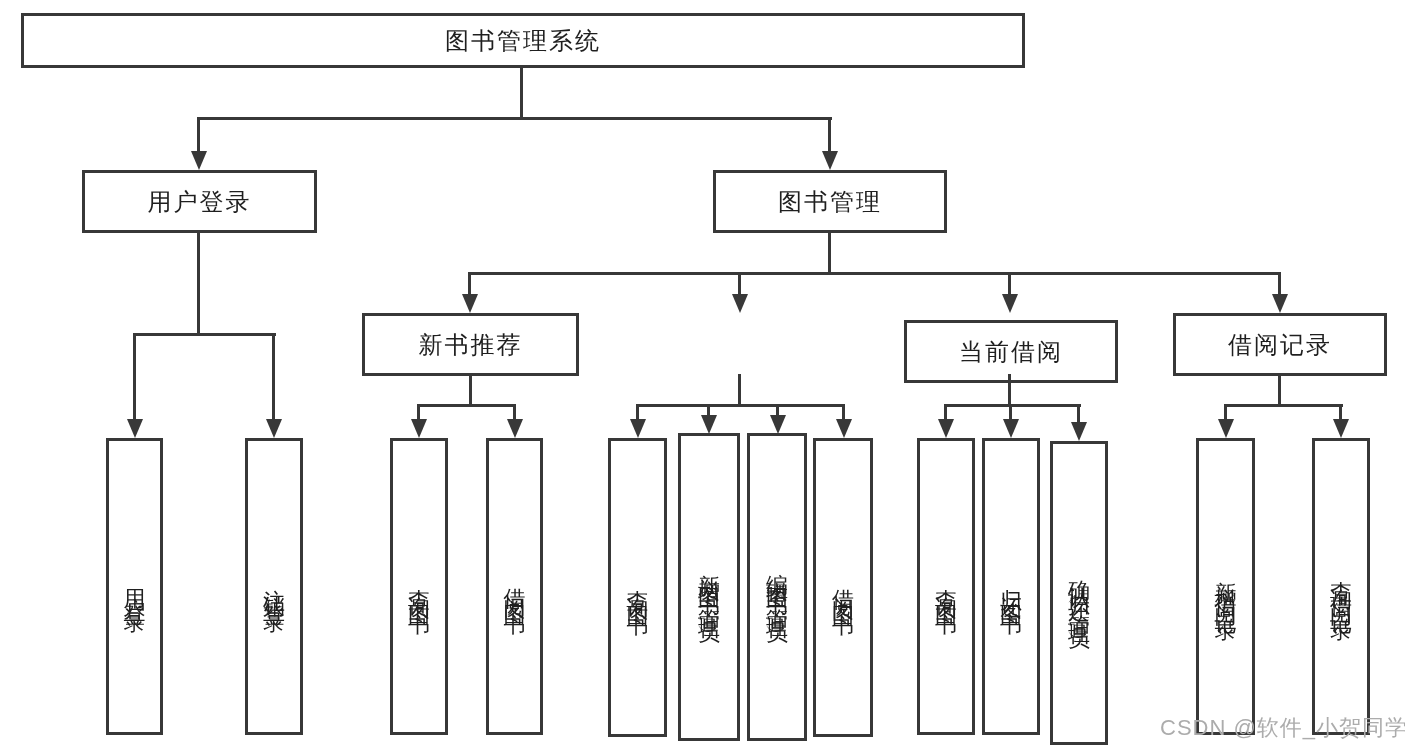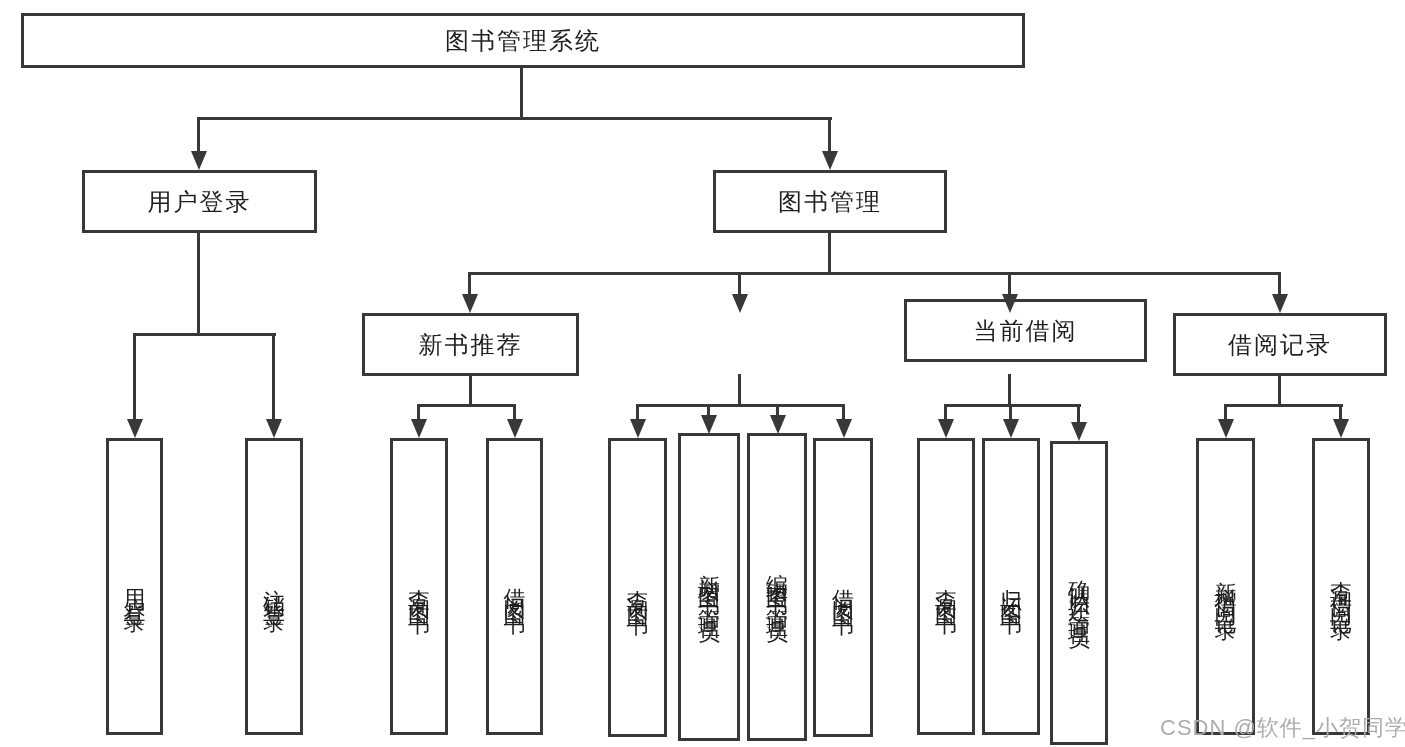--- a/index.html
+++ b/index.html
@@ -70,21 +70,21 @@
 
   <div class="box" style="left: 713px; top: 170px; width: 234px; height: 63px; border-color: rgb(56, 56, 56);">
     <span class="hlabel" style="color: rgb(31, 31, 31);">图书管理</span>
   </div>
 
   <div class="box" style="left: 362px; top: 313px; width: 217px; height: 63px; border-color: rgb(56, 56, 56);">
     <span class="hlabel" style="color: rgb(31, 31, 31);">新书推荐</span>
   </div>
 
 
-  <div class="box" style="left: 904px; top: 299px; width: 243px; height: 63px; border-color: rgb(56, 56, 56);">
+  <div class="box" style="left: 904px; top: 320px; width: 214px; height: 63px; border-color: rgb(56, 56, 56);">
     <span class="hlabel" style="color: rgb(31, 31, 31);">当前借阅</span>
   </div>
 
   <div class="box" style="left: 1173px; top: 313px; width: 214px; height: 63px; border-color: rgb(56, 56, 56);">
     <span class="hlabel" style="color: rgb(31, 31, 31);">借阅记录</span>
   </div>
 
   <div class="box" style="left: 106px; top: 438px; width: 57px; height: 297px; border-color: rgb(56, 56, 56);">
     <span class="vlabel" style="color: rgb(31, 31, 31);">用户登录</span>
   </div>

